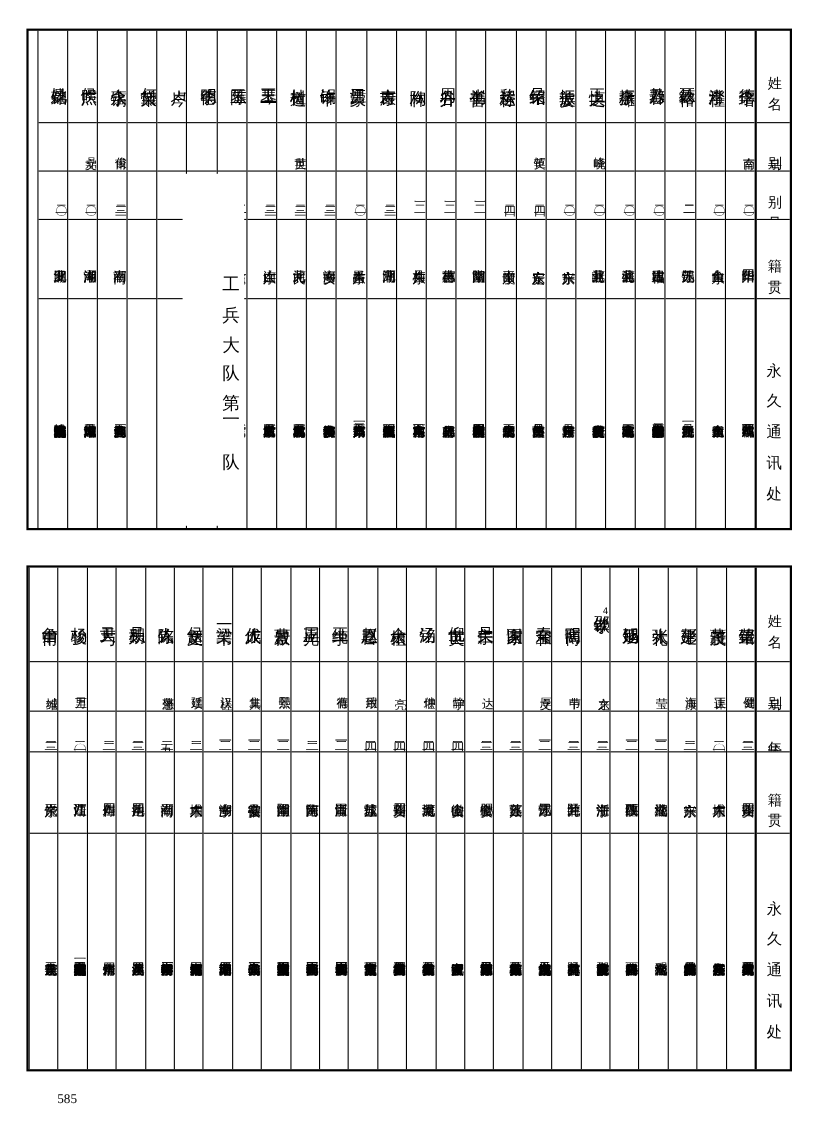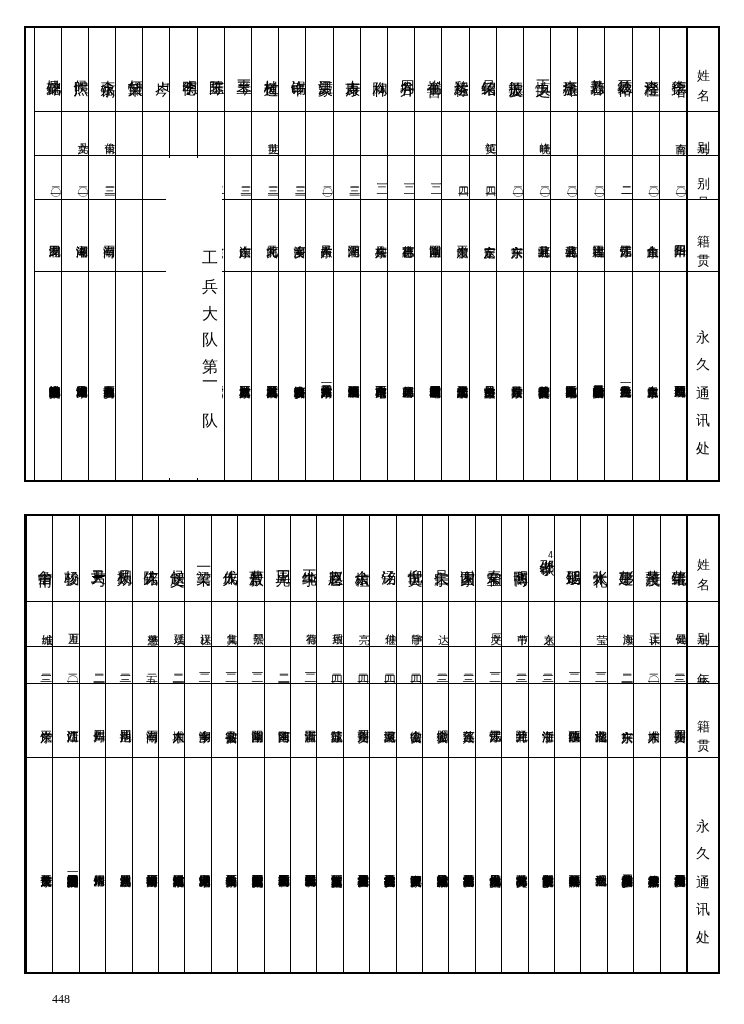--- a/index.html
+++ b/index.html
@@ -422,14 +422,14 @@
       </div>
       <div class="col" style="width: 26.5px;">
         <div class="cell r-name">詹中甫</div>
         <div class="cell r-alias">维城</div>
         <div class="cell r-age">二三</div>
         <div class="cell r-native">广东饶平</div>
         <div class="cell r-addr">广东饶平县茂芝前</div>
       </div>
     </div>
 
-  <div class="pgnum">448</div>
+  <div class="pgnum">585</div>
 </div>
 
 </body></html>

